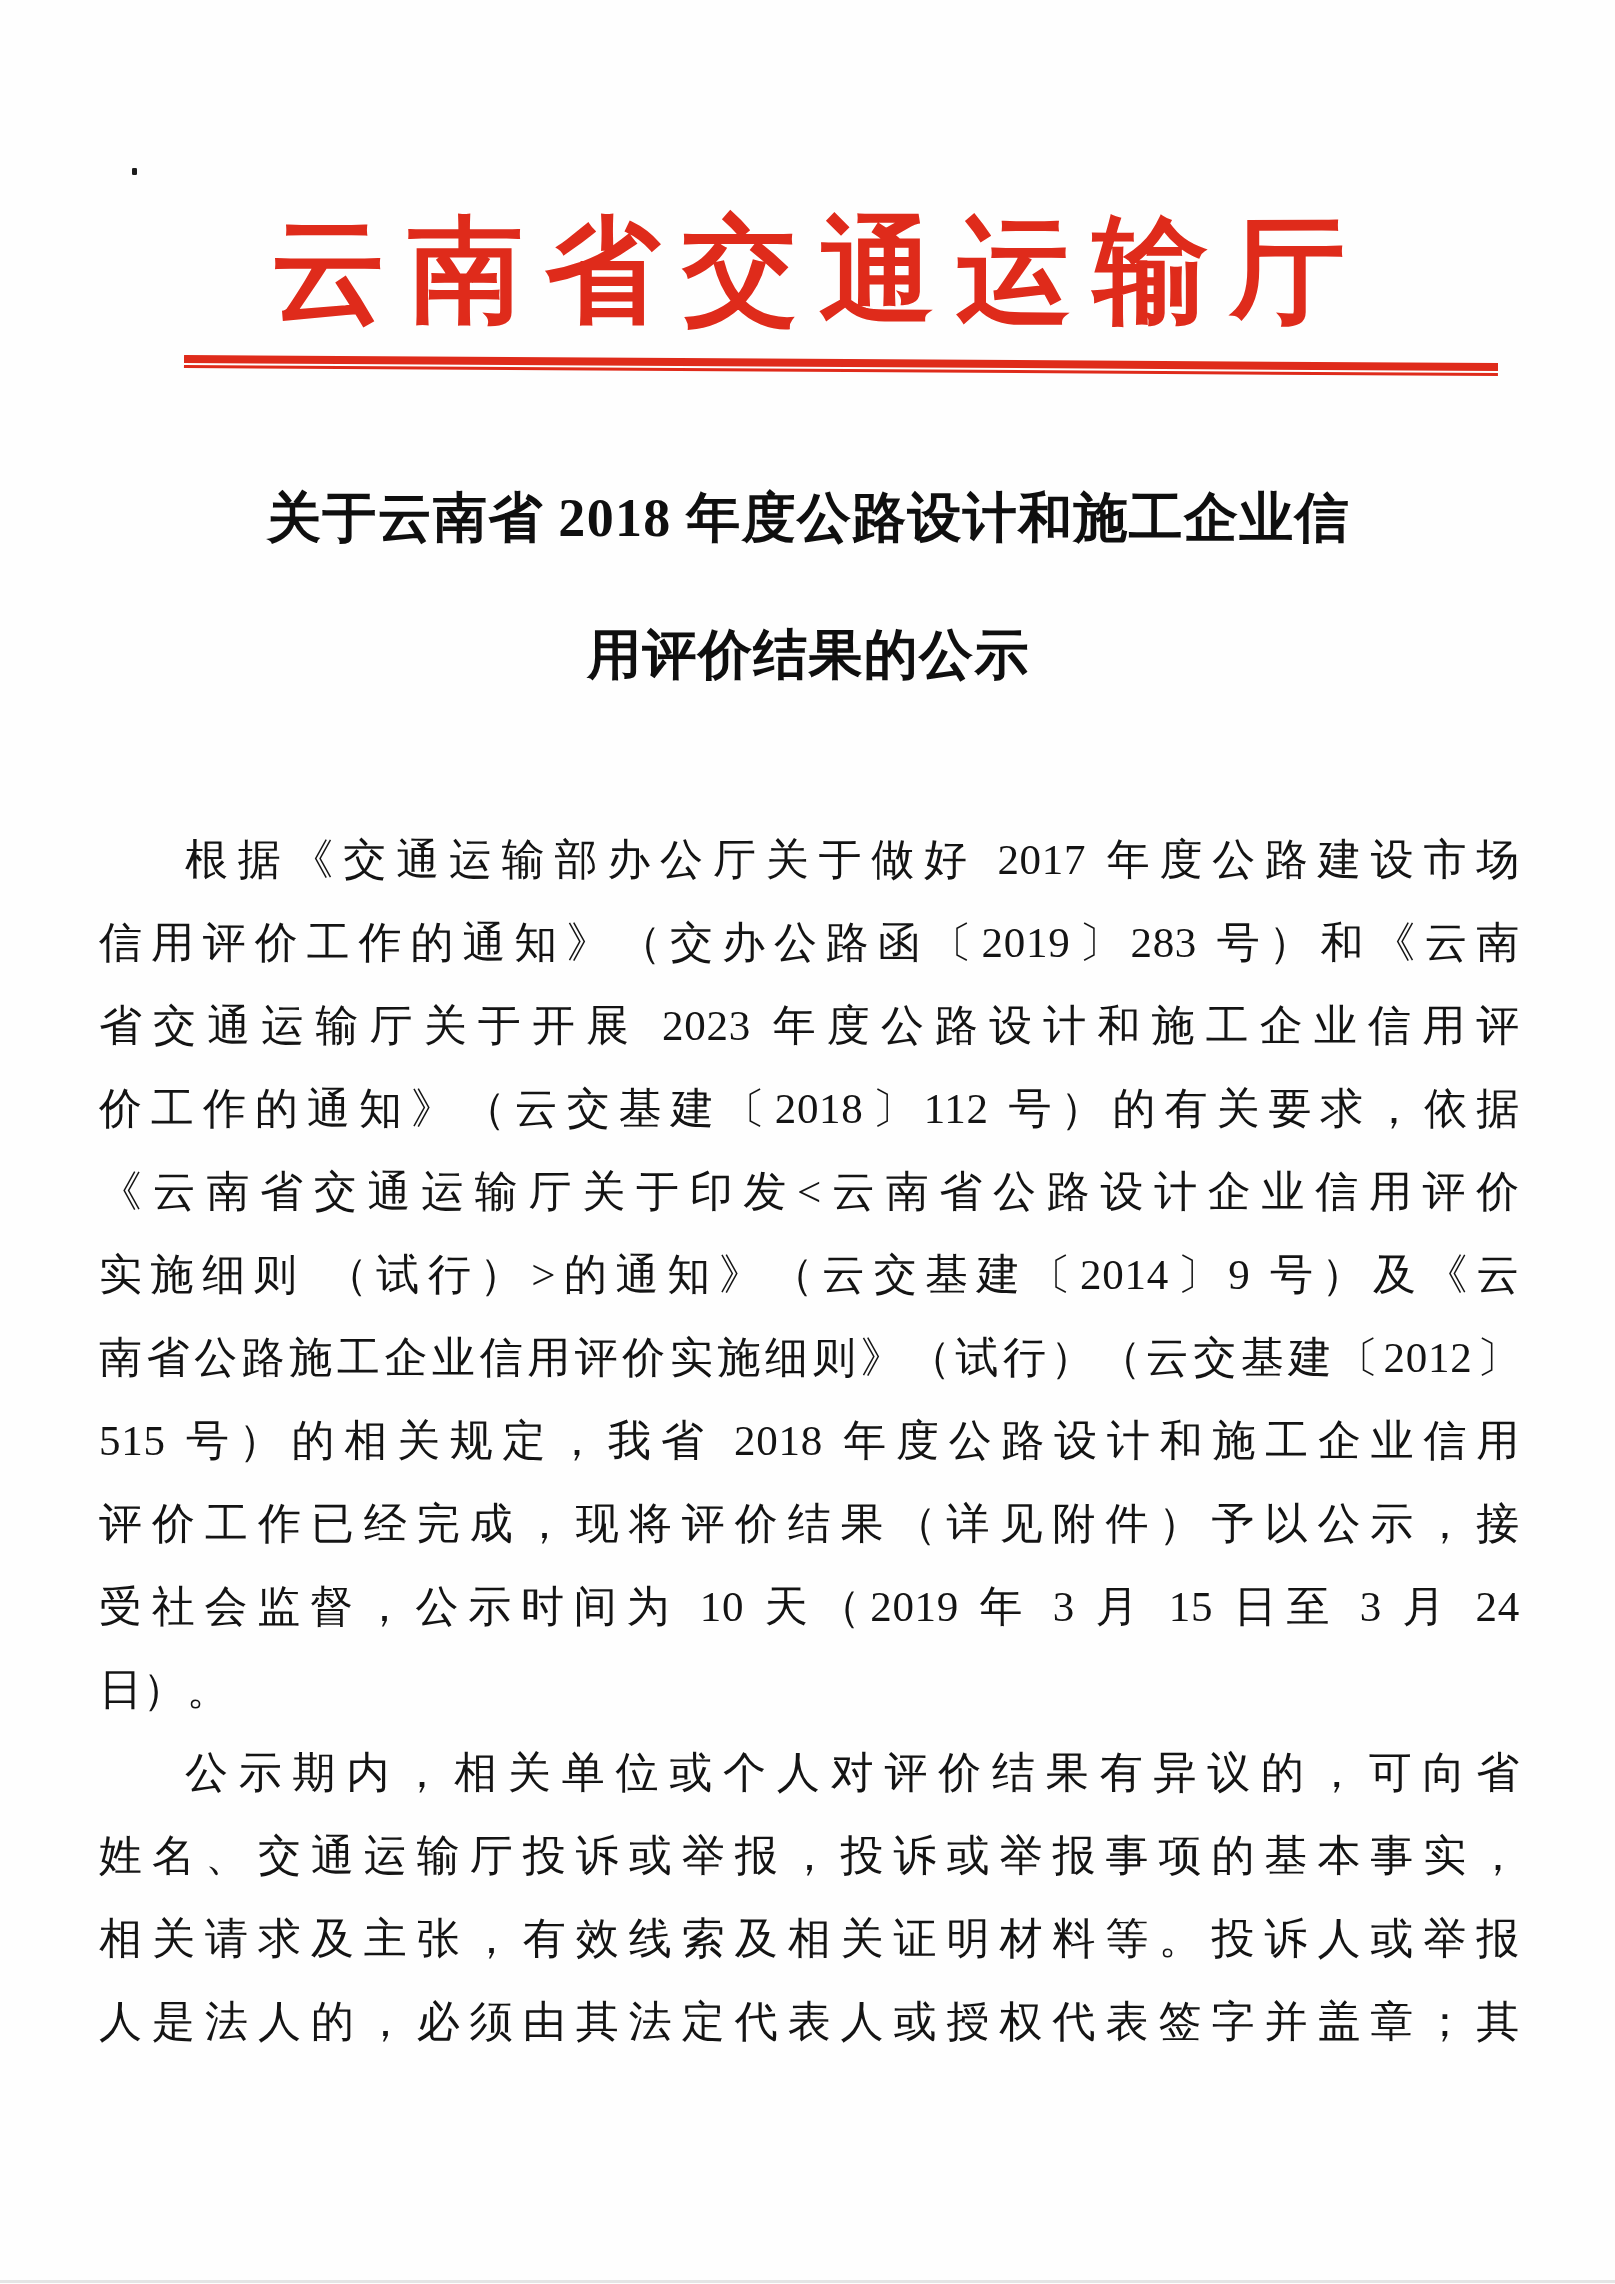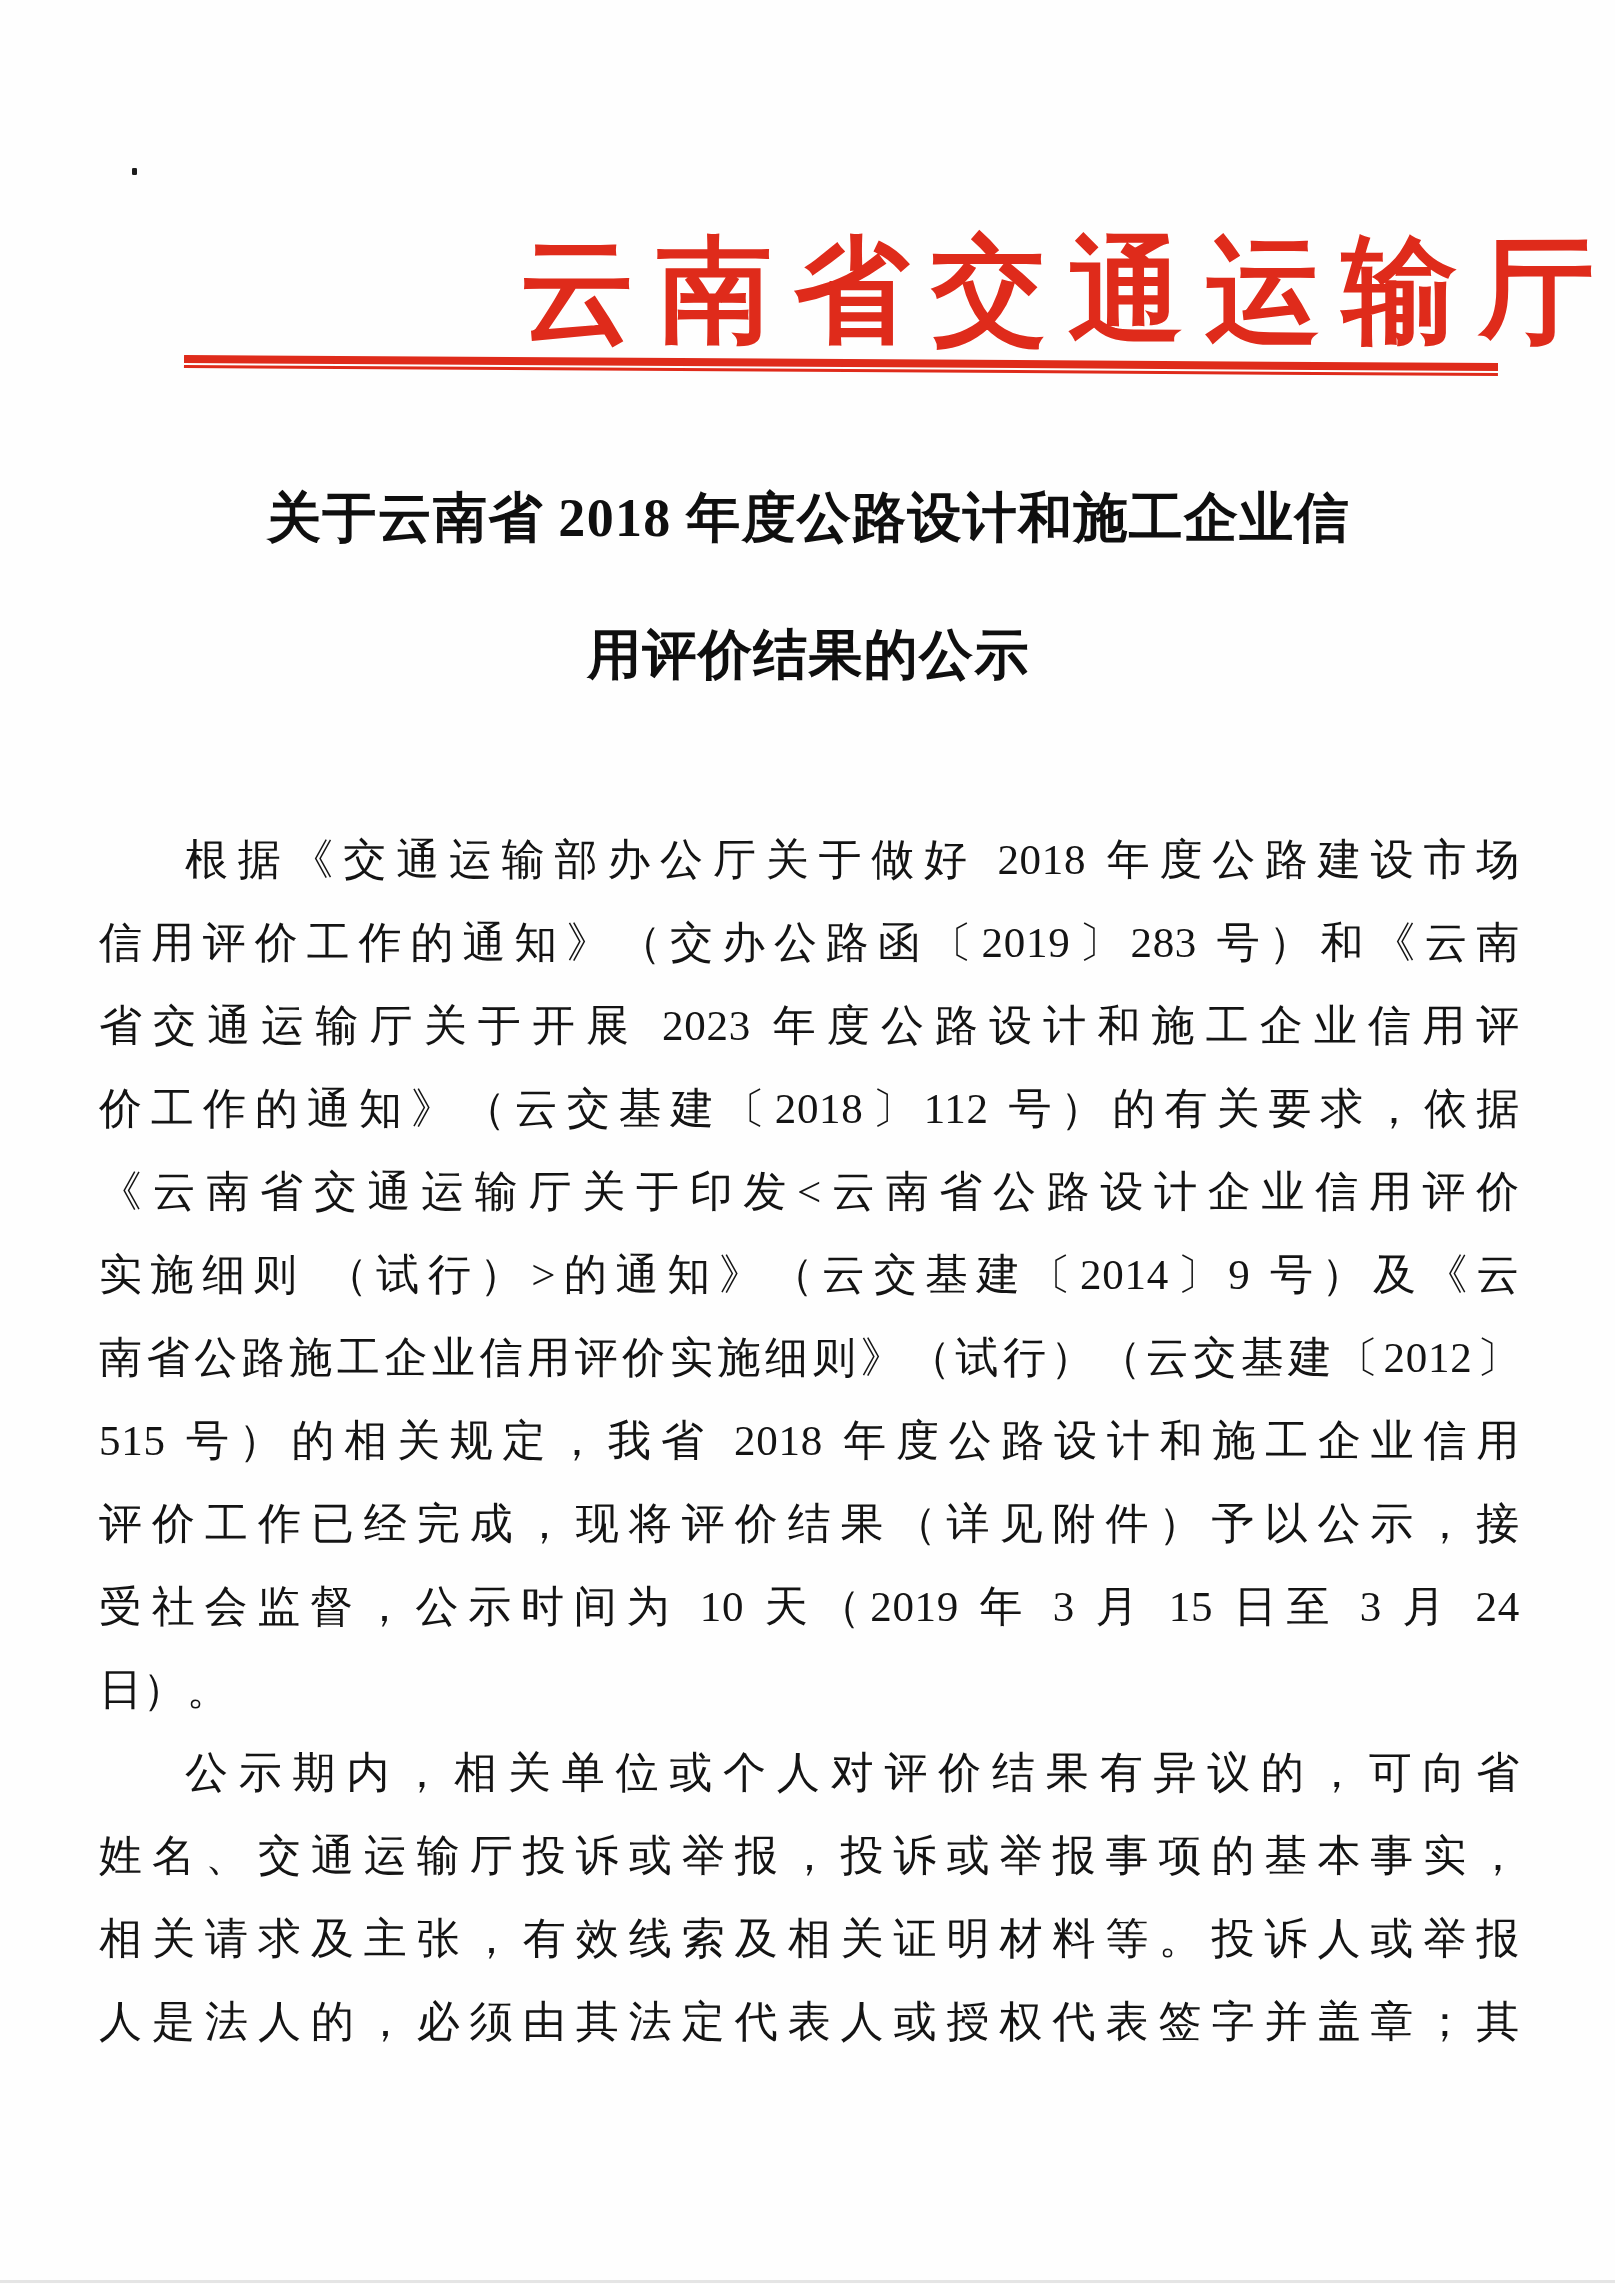--- a/index.html
+++ b/index.html
@@ -35,29 +35,28 @@
     width: 4.6px;
     height: 7.2px;
     background: #1d1d1d;
     border-radius: 1.3px;
   }
   .letterhead {
     position: absolute;
     top: 207px;
     left: 0;
     width: 100%;
-    text-align: right;
+    text-align: center;
     font-size: 115px;
     line-height: 130px;
     font-weight: bold;
     letter-spacing: 22px;
     text-indent: 22px;
     color: #df2b1b;
     white-space: nowrap;
-    margin-top: 20px;
   }
   .rule-wrap {
     position: absolute;
     top: 355px;
     left: 184px;
     width: 1314px;
     transform: rotate(0.35deg);
     transform-origin: left center;
   }
   .rule-thick {
@@ -119,21 +118,21 @@
   </div>
 
   <div class="doc-title">
     <div>关于云南省 2018 年度公路设计和施工企业信</div>
     <div>用评价结果的公示</div>
   </div>
 
   <div class="body-text">
 
     <div>
-      <div class="line indent">根据《交通运输部办公厅关于做好 2018 年度公路建设市场</div>
+      <div class="line indent">根据《交通运输部办公厅关于做好 2017 年度公路建设市场</div>
       <div class="line">信用评价工作的通知》（交办公路函〔2019〕283 号）和《云南</div>
       <div class="line">省交通运输厅关于开展 2023 年度公路设计和施工企业信用评</div>
       <div class="line">价工作的通知》（云交基建〔2018〕112 号）的有关要求，依据</div>
       <div class="line">《云南省交通运输厅关于印发&lt;云南省公路设计企业信用评价</div>
       <div class="line">实施细则 （试行）&gt;的通知》（云交基建〔2014〕9 号）及《云</div>
       <div class="line">南省公路施工企业信用评价实施细则》（试行）（云交基建〔2012〕</div>
       <div class="line">515 号）的相关规定，我省 2018 年度公路设计和施工企业信用</div>
       <div class="line">评价工作已经完成，现将评价结果（详见附件）予以公示，接</div>
       <div class="line">受社会监督，公示时间为 10 天（2019 年 3 月 15 日至 3 月 24</div>
       <div class="line para-end">日）。</div>

